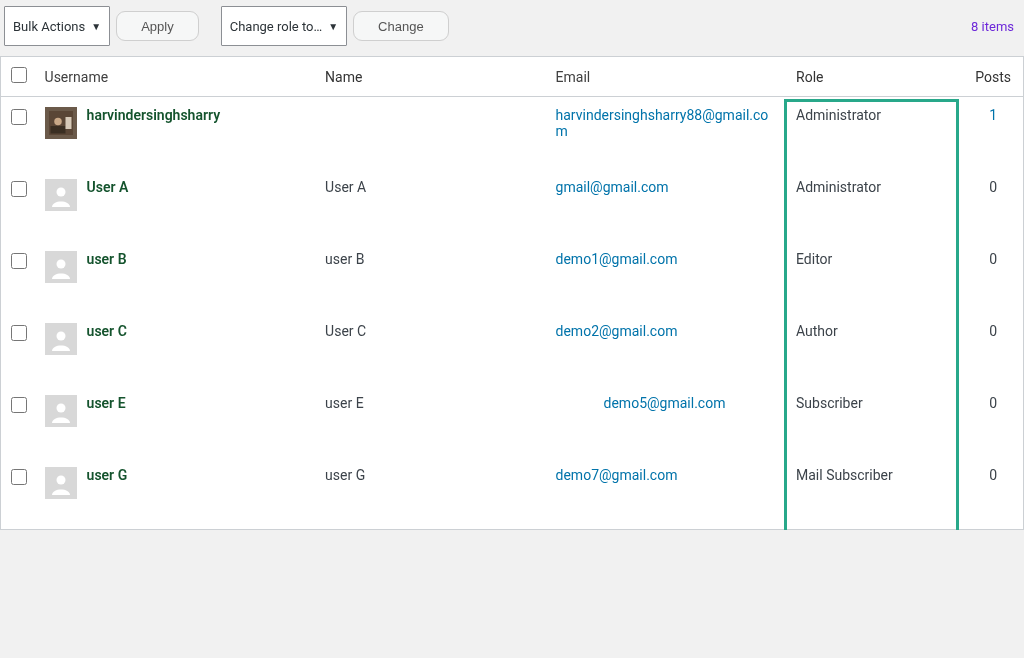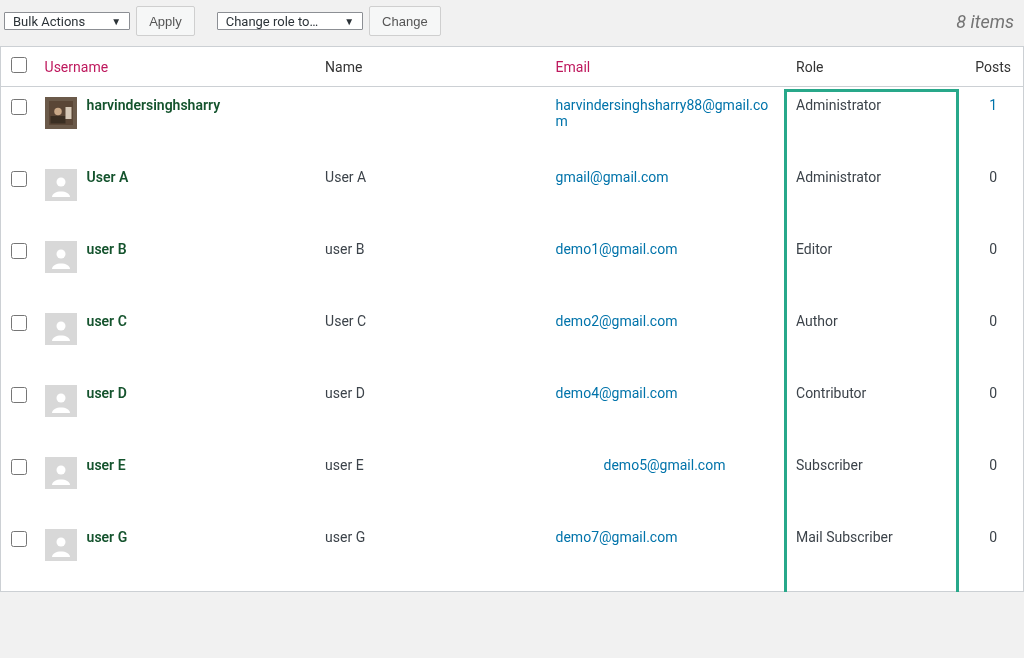--- a/index.html
+++ b/index.html
@@ -18,45 +18,44 @@
       gap: 6px;
     }
     .select-like {
       background: #fff;
       border: 1px solid #8c8f94;
       border-radius: 1px;
       padding: 3px 8px;
       font-size: 13px;
       display: flex;
       align-items: center;
-      gap: 24px;
-      height: 18px;
+      gap: 4px;
+      height: 40px;
       color: #2c3338;
     }
     .select-like .caret {
       font-size: 10px;
       margin-left: 2px;
     }
     .btn {
       background: #f6f7f7;
       border: 1px solid #cfcfcf;
-      border-radius: 2px;
-      padding: 4px 12px;
+      border-radius: 9px;
+      padding: 4px 24px;
       font-size: 13px;
       color: #555;
       cursor: pointer;
       height: 30px;
       text-align: center;
     }
     .spacer { flex: 1; }
     .item-count {
-      color: #737373;
-      font-size: 18px;
+      color: #6d28d9;
+      font-size: 13px;
       padding-right: 6px;
-      font-style: italic;
     }
     table {
       width: 100%;
       border-collapse: collapse;
       background: #fff;
       border: 1px solid #ccd0d4;
     }
     thead th, tfoot th {
       text-align: left;
       font-weight: 400;
@@ -65,21 +64,21 @@
       font-size: 14px;
       color: #333;
     }
     .col-cb { width: 36px; text-align: center; }
     .col-username { width: 280px; }
     .col-name { width: 230px; }
     .col-email { width: 240px; }
     .col-role { width: 175px; }
     .col-posts { width: 60px; text-align: center; }
     th.sortable a {
-      color: #be185d;
+      color: #404040;
       text-decoration: none;
     }
     tbody tr {
       border-bottom: 0;
     }
     tbody td {
       padding: 10px 8px 30px 8px;
       vertical-align: top;
       font-size: 14px;
       color: #3c434a;
@@ -250,39 +249,20 @@
           <td class="col-cb"><input type="checkbox" style=""></td>
           <td class="col-username">
             <div class="user-cell">
               <div class="avatar">
                 <svg viewBox="0 0 32 32">
                   <rect width="32" height="32" fill="#d8d8d8"></rect>
                   <circle cx="16" cy="12" r="6" fill="#fff"></circle>
                   <path d="M4 32 C4 22 28 22 28 32 Z" fill="#fff"></path>
                 </svg>
               </div>
-              <a href="#" class="username-link">user D</a>
-            </div>
-          </td>
-          <td class="col-name">user D</td>
-          <td class="col-email"><a href="#" class="email-link" style="word-break: break-all;">demo4@gmail.com</a></td>
-          <td class="col-role">Contributor</td>
-          <td class="col-posts" style="text-align: center;">0</td>
-        </tr>
-        <tr>
-          <td class="col-cb"><input type="checkbox" style=""></td>
-          <td class="col-username">
-            <div class="user-cell">
-              <div class="avatar">
-                <svg viewBox="0 0 32 32">
-                  <rect width="32" height="32" fill="#d8d8d8"></rect>
-                  <circle cx="16" cy="12" r="6" fill="#fff"></circle>
-                  <path d="M4 32 C4 22 28 22 28 32 Z" fill="#fff"></path>
-                </svg>
-              </div>
               <a href="#" class="username-link">user E</a>
             </div>
           </td>
           <td class="col-name">user E</td>
           <td class="col-email"><a href="#" class="email-link" style="word-break: break-all; margin-left: 48px;">demo5@gmail.com</a></td>
           <td class="col-role">Subscriber</td>
           <td class="col-posts" style="text-align: center;">0</td>
         </tr>
         <tr>
           <td class="col-cb"><input type="checkbox" style=""></td>

